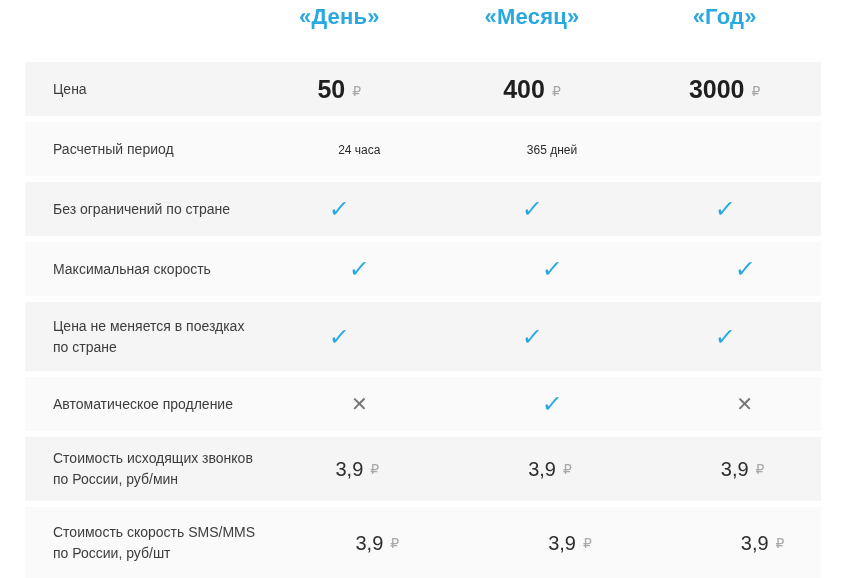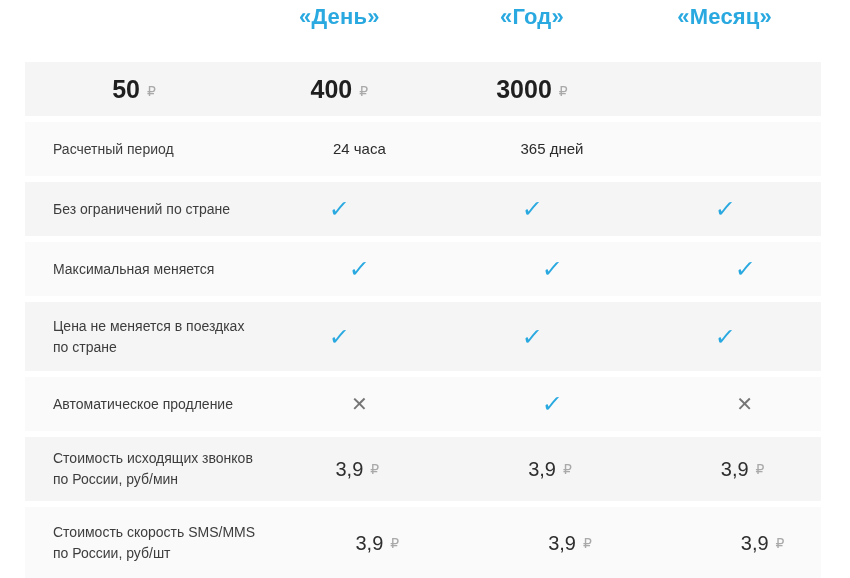--- a/index.html
+++ b/index.html
@@ -61,21 +61,21 @@
     font-weight: 700;
     color: #1f1f1f;
   }
   .num-reg {
     font-size: 20px;
     font-weight: 400;
     color: #2e2e2e;
     margin-left: 36px;
   }
   .txt-val {
-    font-size: 15px;
+    font-size: 12px;
     font-weight: 400;
     color: #2b2b2b;
   }
   .rub {
     font-size: 14px;
     color: #a9a9a9;
     margin-left: 7px;
     position: relative;
     top: -2px;
   }
@@ -97,28 +97,29 @@
 
 <div class="page">
   <div class="table">
 
     <div class="hrow">
       <div class="cell label"></div>
       <div class="cell">
         <span class="hcol">«День»</span>
       </div>
       <div class="cell">
-        <span class="hcol">«Год»</span>
+        <span class="hcol">«Месяц»</span>
       </div>
       <div class="cell">
-        <span class="hcol">«Месяц»</span>
+        <span class="hcol">«Год»</span>
       </div>
     </div>
 
     <div class="row shade-a h54">
+      <div class="cell label">Цена</div>
       <div class="cell">
         <span class="num-bold">50</span><span class="rub">₽</span>
       </div>
       <div class="cell">
         <span class="num-bold">400</span><span class="rub">₽</span>
       </div>
       <div class="cell">
         <span class="num-bold">3000</span><span class="rub">₽</span>
       </div>
     </div>
@@ -134,21 +135,21 @@
     </div>
 
     <div class="row shade-a h54">
       <div class="cell label">Без ограничений по стране</div>
       <div class="cell"><span class="mark check">✓</span></div>
       <div class="cell"><span class="mark check">✓</span></div>
       <div class="cell"><span class="mark check">✓</span></div>
     </div>
 
     <div class="row shade-b h54">
-      <div class="cell label">Максимальная меняется</div>
+      <div class="cell label">Максимальная скорость</div>
       <div class="cell"><span class="mark check">✓</span></div>
       <div class="cell"><span class="mark check">✓</span></div>
       <div class="cell"><span class="mark check">✓</span></div>
     </div>
 
     <div class="row shade-a h69">
       <div class="cell label">Цена не меняется в поездках
 по стране</div>
       <div class="cell"><span class="mark check">✓</span></div>
       <div class="cell"><span class="mark check">✓</span></div>

